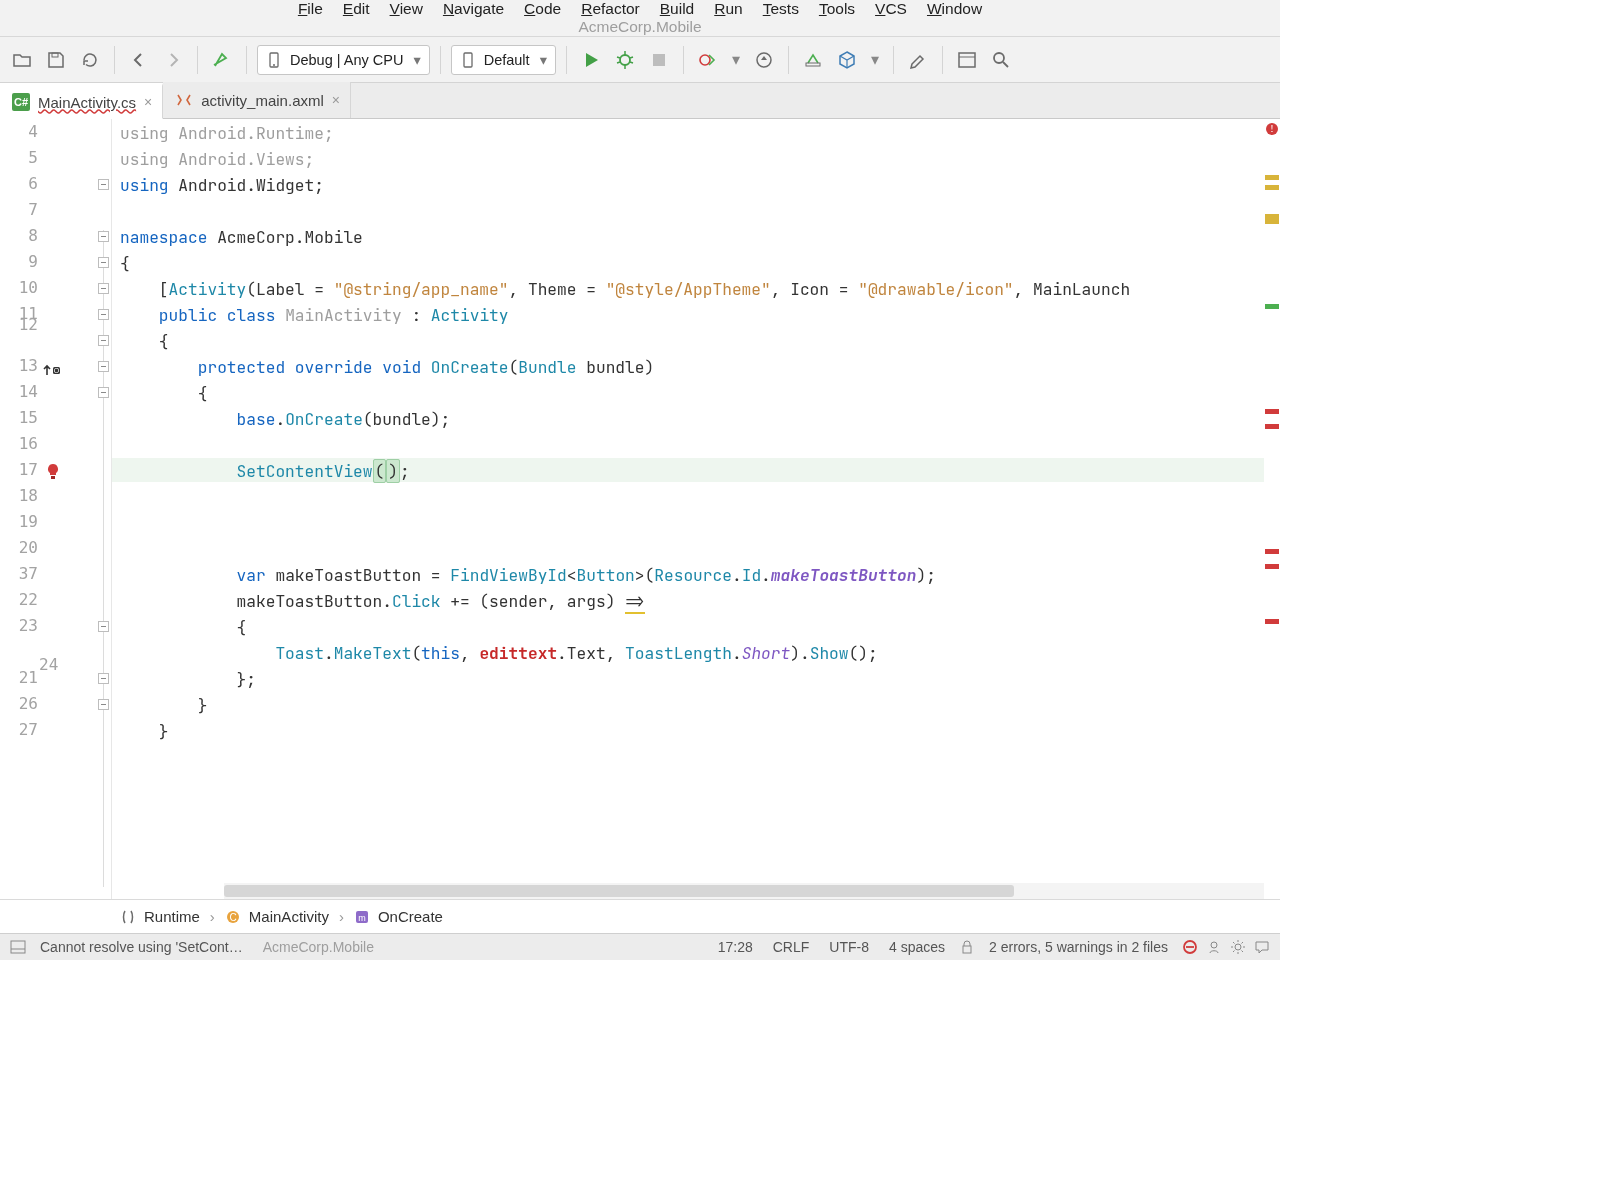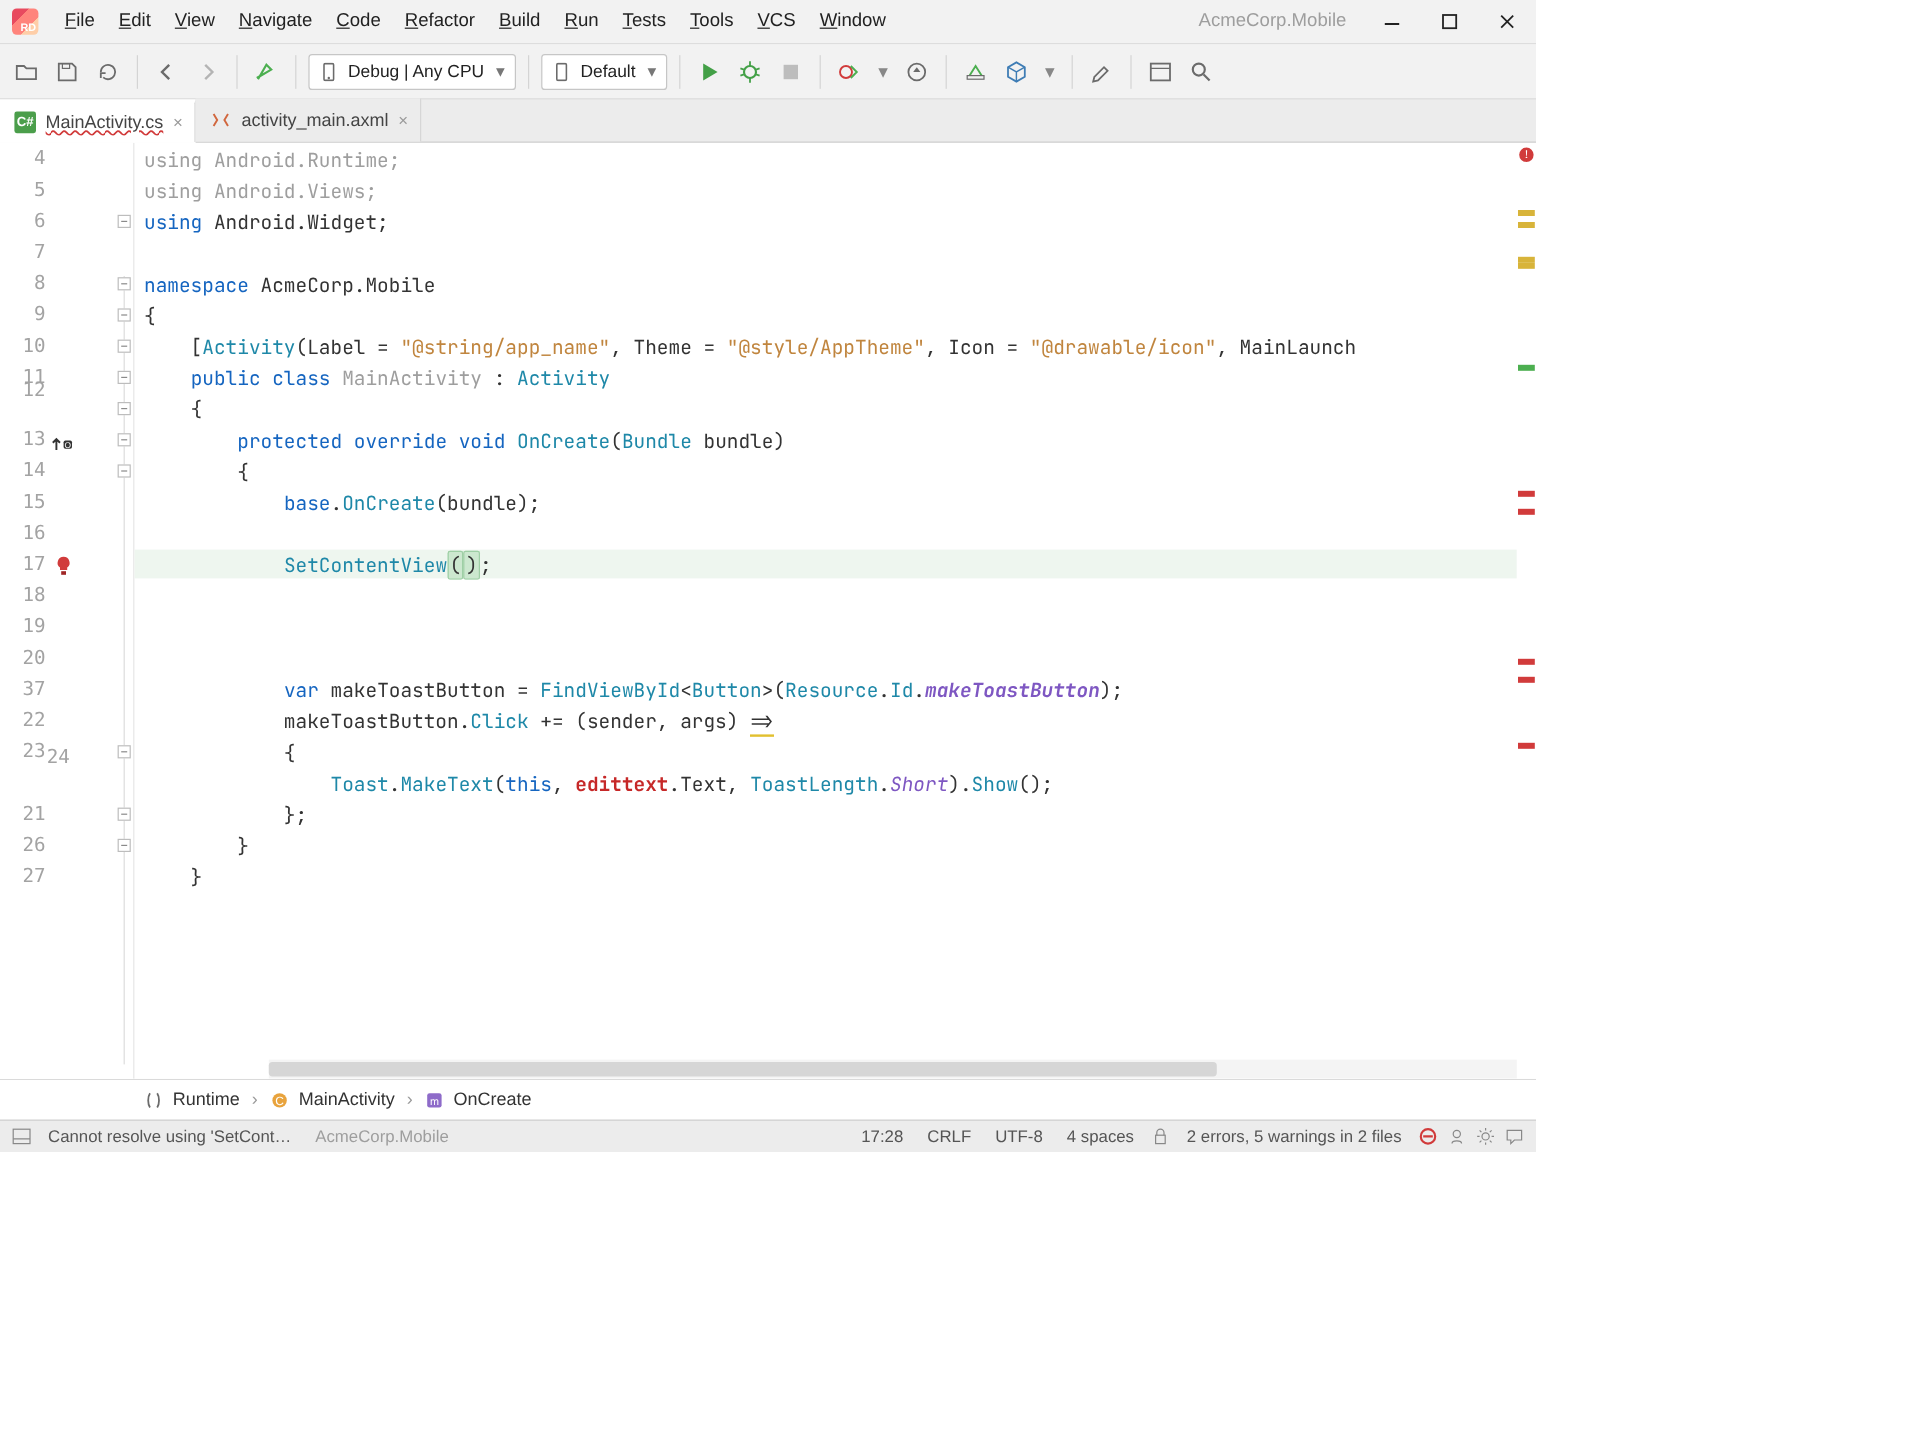--- a/index.html
+++ b/index.html
@@ -15,20 +15,21 @@
   }
   
   .titlebar {
     height: 37px;
     display: flex;
     align-items: center;
     background: #f2f2f2;
     border-bottom: 1px solid #d8d8d8;
     font-size: 15.5px;
     color: #222;
+    flex-direction: column;
   }
   .app-logo {
     width: 22px; height: 22px;
     margin: 0 12px 0 10px;
     border-radius: 4px;
     background: linear-gradient(135deg, #e84a5f 0 33%, #ff847c 33% 66%, #fecea8 66% 100%);
     position: relative;
   }
   .app-logo::after{
     content:"RD"; font-size:9px; font-weight:bold; color:#fff;
@@ -379,21 +380,21 @@
       <div class="ln" style="top: 263px;">14</div>
       <div class="ln" style="top: 289px;">15</div>
       <div class="ln" style="top: 315px;">16</div>
       <div class="ln" style="top: 341px;">17</div>
       <div class="ln" style="top: 367px;">18</div>
       <div class="ln" style="top: 393px;">19</div>
       <div class="ln" style="top: 419px;">20</div>
       <div class="ln" style="top: 445px;">37</div>
       <div class="ln" style="top: 471px;">22</div>
       <div class="ln" style="top: 497px;">23</div>
-      <div class="ln" style="top: 502px; padding-left: 39px;">24</div>
+      <div class="ln" style="top: 536px; padding-left: 39px;">24</div>
       <div class="ln" style="top: 549px;">21</div>
       <div class="ln" style="top: 575px;">26</div>
       <div class="ln" style="top: 601px;">27</div>
       <div class="gut-icon" style="left: 42px; top: 241px;"><svg width="20" height="14" viewBox="0 0 20 14">
           <path d="M5 12V3M2 6l3-3 3 3" stroke="#333" stroke-width="1.6" fill="none"></path>
           <rect x="11" y="4" width="7" height="7" rx="1.5" fill="#333"></rect>
           <text x="14.5" y="10" font-size="7" fill="#fff" text-anchor="middle" font-family="sans-serif">O</text>
         </svg></div>
       <div class="gut-icon" style="left: 46px; top: 344px;"><svg width="14" height="18" viewBox="0 0 14 18">
           <path d="M7 1a5 5 0 0 1 3 9v2H4v-2a5 5 0 0 1 3-9z" fill="#d13b3b"></path>

